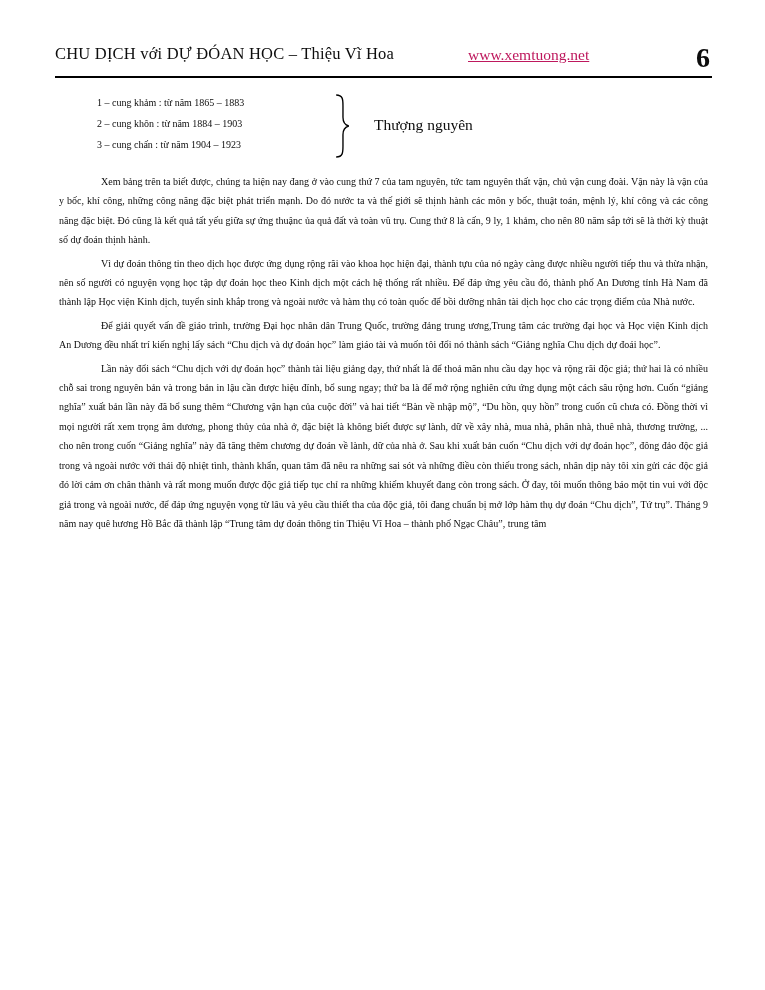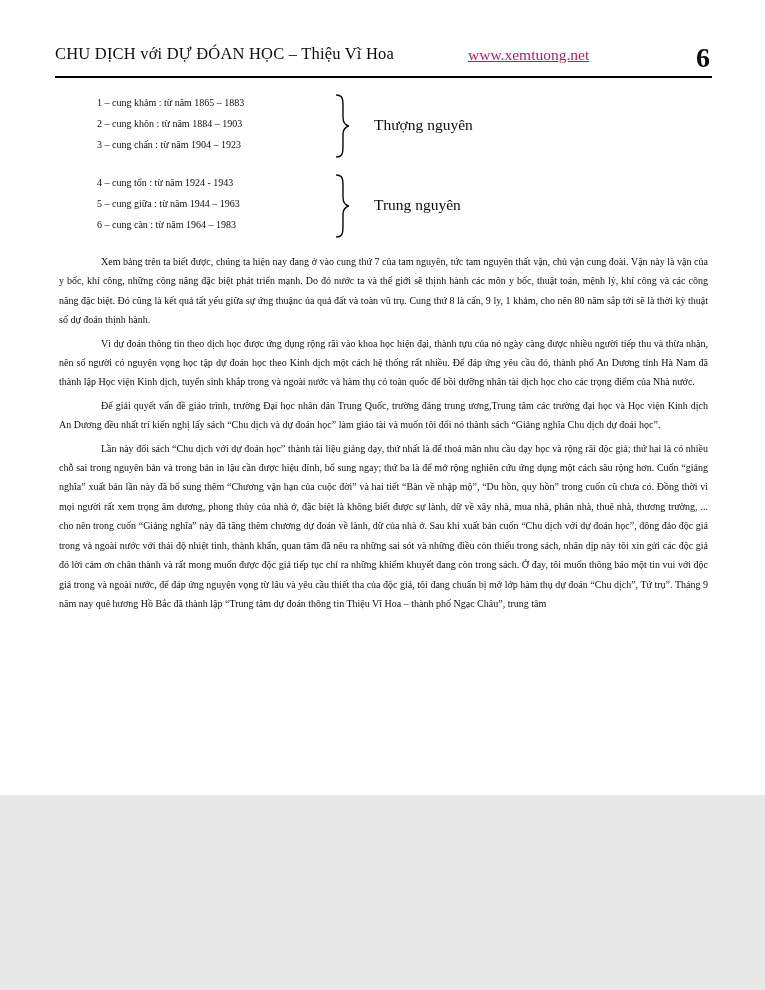--- a/index.html
+++ b/index.html
@@ -1,18 +1,18 @@
 <!DOCTYPE html>
 <html><head>
 <meta charset="utf-8">
 <style>
   html,body{margin:0;padding:0;background:#e8e8e8;}
   .page{
     position:relative;
-    width:765px;height:795px;
+    width:765px;height:990px;
     margin:0 auto;
     background:#ffffff;
     color:#0d0d0d;
     font-family:"Liberation Serif", serif;
     box-sizing:border-box;
     padding:0 53px 0 55px;
     overflow:hidden;
   }
   
   .header{
@@ -85,31 +85,20 @@
         <div class="cung-row">1 – cung khảm : từ năm 1865 – 1883</div>
         <div class="cung-row">2 – cung khôn : từ năm 1884 – 1903</div>
         <div class="cung-row">3 – cung chấn : từ năm 1904 – 1923</div>
       </div>
       <svg class="brace" viewBox="0 0 16 66">
         <path d="M2,1 C9,1 9,6 9,12 L9,24 C9,30 11,32 15,33 C11,34 9,36 9,42 L9,54 C9,60 9,65 2,65" fill="none" stroke="#000" stroke-width="1.4"></path>
       </svg>
       <span class="group-label">Thượng nguyên</span>
     </div>
 
-    <div class="cung-group">
-      <div class="cung-rows">
-        <div class="cung-row">4 – cung tốn : từ năm 1924 - 1943</div>
-        <div class="cung-row">5 – cung giữa : từ năm 1944 – 1963</div>
-        <div class="cung-row">6 – cung càn : từ năm 1964 – 1983</div>
-      </div>
-      <svg class="brace" viewBox="0 0 16 66">
-        <path d="M2,1 C9,1 9,6 9,12 L9,24 C9,30 11,32 15,33 C11,34 9,36 9,42 L9,54 C9,60 9,65 2,65" fill="none" stroke="#000" stroke-width="1.4"></path>
-      </svg>
-      <span class="group-label">Trung nguyên</span>
-    </div>
 
 
   </div>
 
   <div class="body-text">
     <p class="para">Xem bảng trên ta biết được, chúng ta hiện nay đang ở vào cung thứ 7 của tam nguyên, tức tam nguyên thất vận, chủ vận cung đoài. Vận này là vận của y bốc, khí công, những công năng đặc biệt phát triển mạnh. Do đó nước ta và thế giới sẽ thịnh hành các môn y bốc, thuật toán, mệnh lý, khí công và các công năng đặc biệt. Đó cũng là kết quả tất yếu giữa sự ứng thuậnc ủa quả đất và toàn vũ trụ. Cung thứ 8 là cấn, 9 ly, 1 khảm, cho nên 80 năm sắp tới sẽ là thời kỳ thuật số dự đoán thịnh hành.</p>
     <p class="para">Vì dự đoán thông tin theo dịch học được ứng dụng rộng rãi vào khoa học hiện đại, thành tựu của nó ngày càng được nhiều người tiếp thu và thừa nhận, nên số người có nguyện vọng học tập dự đoán học theo Kinh dịch một cách hệ thống rất nhiều. Để đáp ứng yêu cầu đó, thành phố An Dương tỉnh Hà Nam đã thành lập Học viện Kinh dịch, tuyển sinh khắp trong và ngoài nước và hàm thụ có toàn quốc để bồi dưỡng nhân tài dịch học cho các trọng điểm của Nhà nước.</p>
     <p class="para">Để giải quyết vấn đề giáo trình, trường Đại học nhân dân Trung Quốc, trường đảng trung ương,Trung tâm các trường đại học và Học viện Kinh dịch An Dương đều nhất trí kiến nghị lấy sách “Chu dịch và dự đoán học” làm giáo tài và muốn tôi đổi nó thành sách “Giảng nghĩa Chu dịch dự đoái học”.</p>
     <p class="para">Lần này đổi sách “Chu dịch với dự đoán học” thành tài liệu giảng dạy, thứ nhất là để thoả mãn nhu cầu dạy học và rộng rãi độc giả; thứ hai là có nhiều chỗ sai trong nguyên bản và trong bản in lậu cần được hiệu đính, bổ sung ngay; thứ ba là để mở rộng nghiên cứu ứng dụng một cách sâu rộng hơn. Cuốn “giảng nghĩa” xuất bản lần này đã bổ sung thêm “Chương vận hạn của cuộc đời” và hai tiết “Bàn về nhập mộ”, “Du hồn, quy hồn” trong cuốn cũ chưa có. Đồng thời vì mọi người rất xem trọng âm dương, phong thủy của nhà ở, đặc biệt là không biết được sự lành, dữ về xây nhà, mua nhà, phân nhà, thuê nhà, thương trường, ... cho nên trong cuốn “Giảng nghĩa” này đã tăng thêm chương dự đoán về lành, dữ của nhà ở. Sau khi xuất bản cuốn “Chu dịch với dự đoán học”, đông đảo độc giả trong và ngoài nước với thái độ nhiệt tình, thành khẩn, quan tâm đã nêu ra những sai sót và những điều còn thiếu trong sách, nhân dịp này tôi xin gửi các độc giả đó lời cảm ơn chân thành và rất mong muốn được độc giả tiếp tục chỉ ra những khiếm khuyết đang còn trong sách. Ở đay, tôi muốn thông báo một tin vui với độc giả trong và ngoài nước, để đáp ứng nguyện vọng từ lâu và yêu cầu thiết tha của độc giả, tôi đang chuẩn bị mở lớp hàm thụ dự đoán “Chu dịch”, Tứ trụ”. Tháng 9 năm nay quê hương Hồ Bắc đã thành lập “Trung tâm dự đoán thông tin Thiệu Vĩ Hoa – thành phố Ngạc Châu”, trung tâm</p>
   </div>

